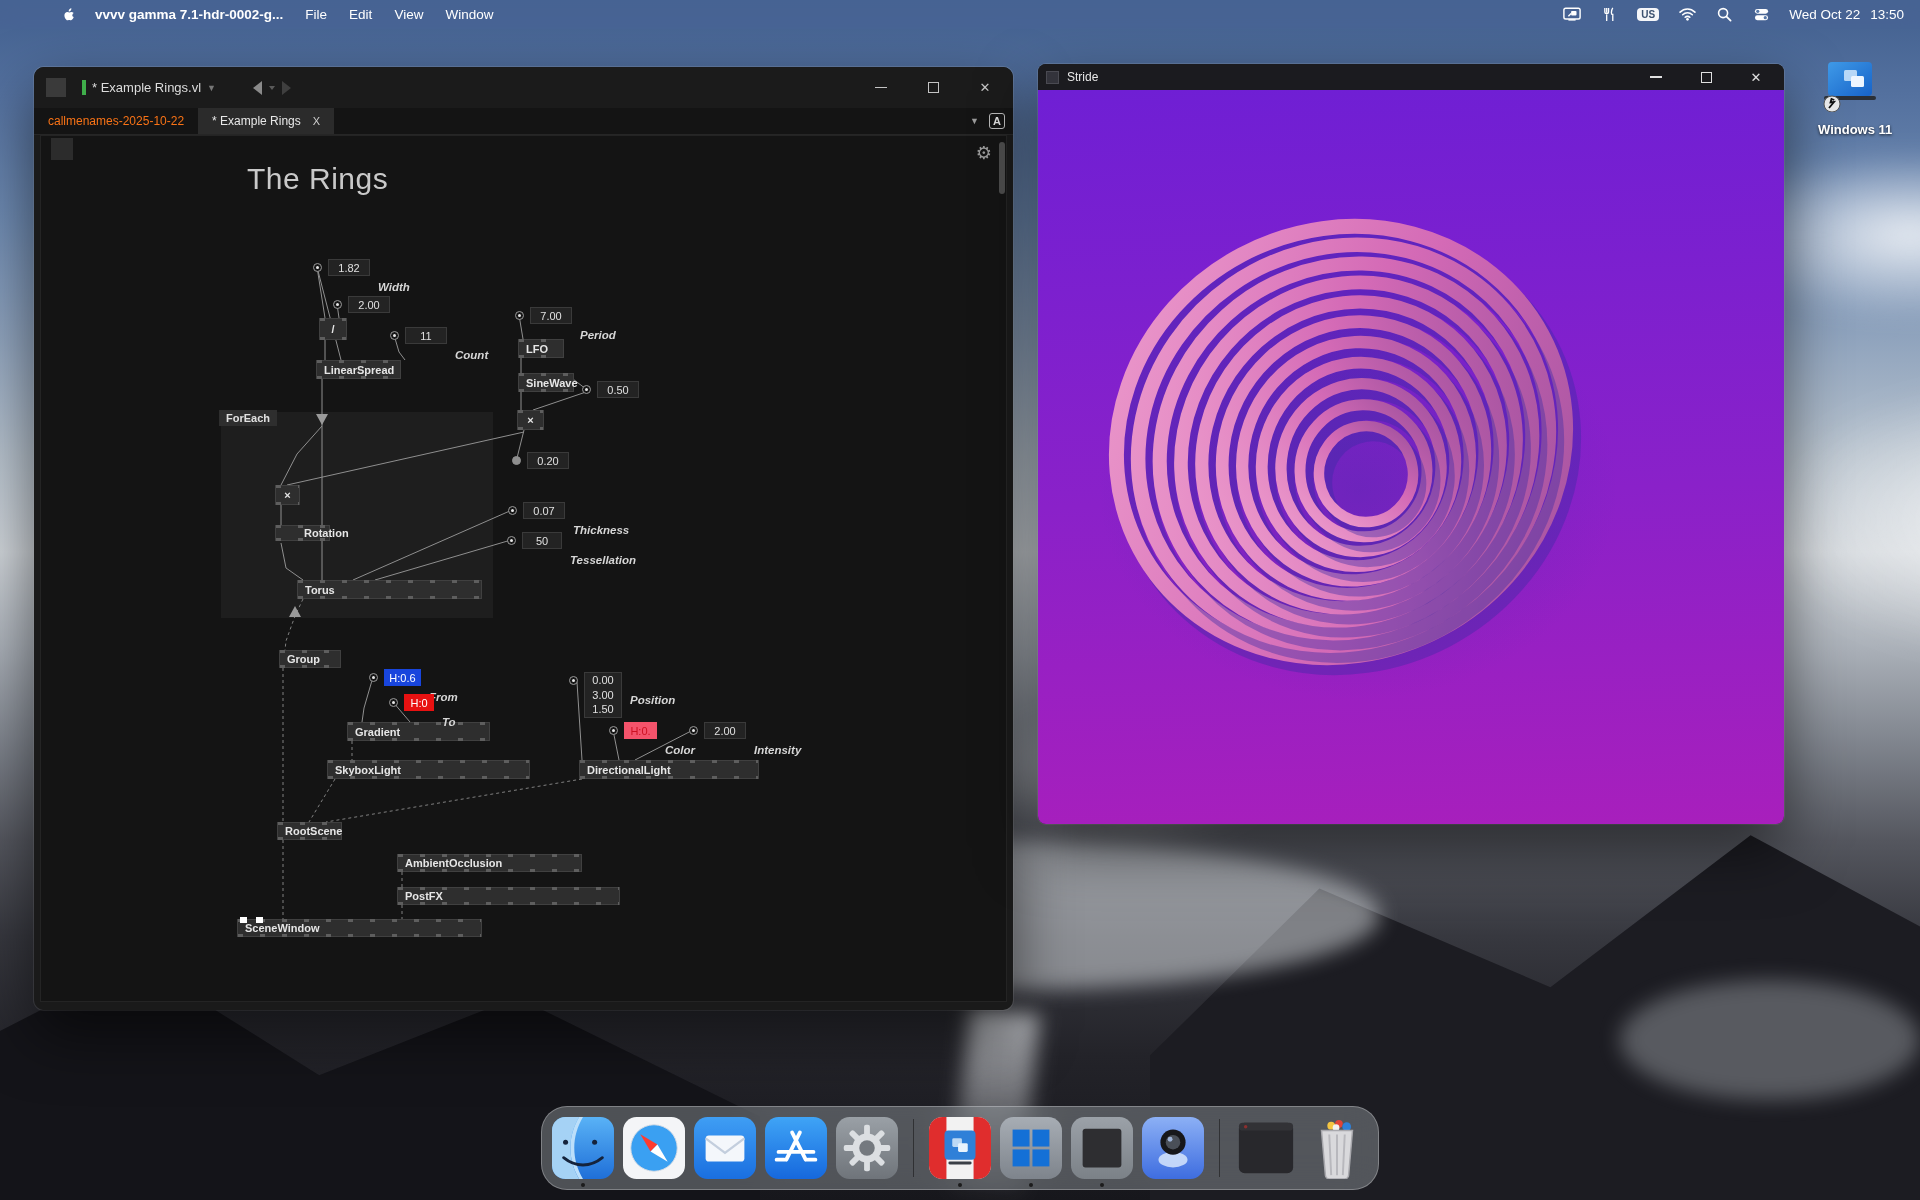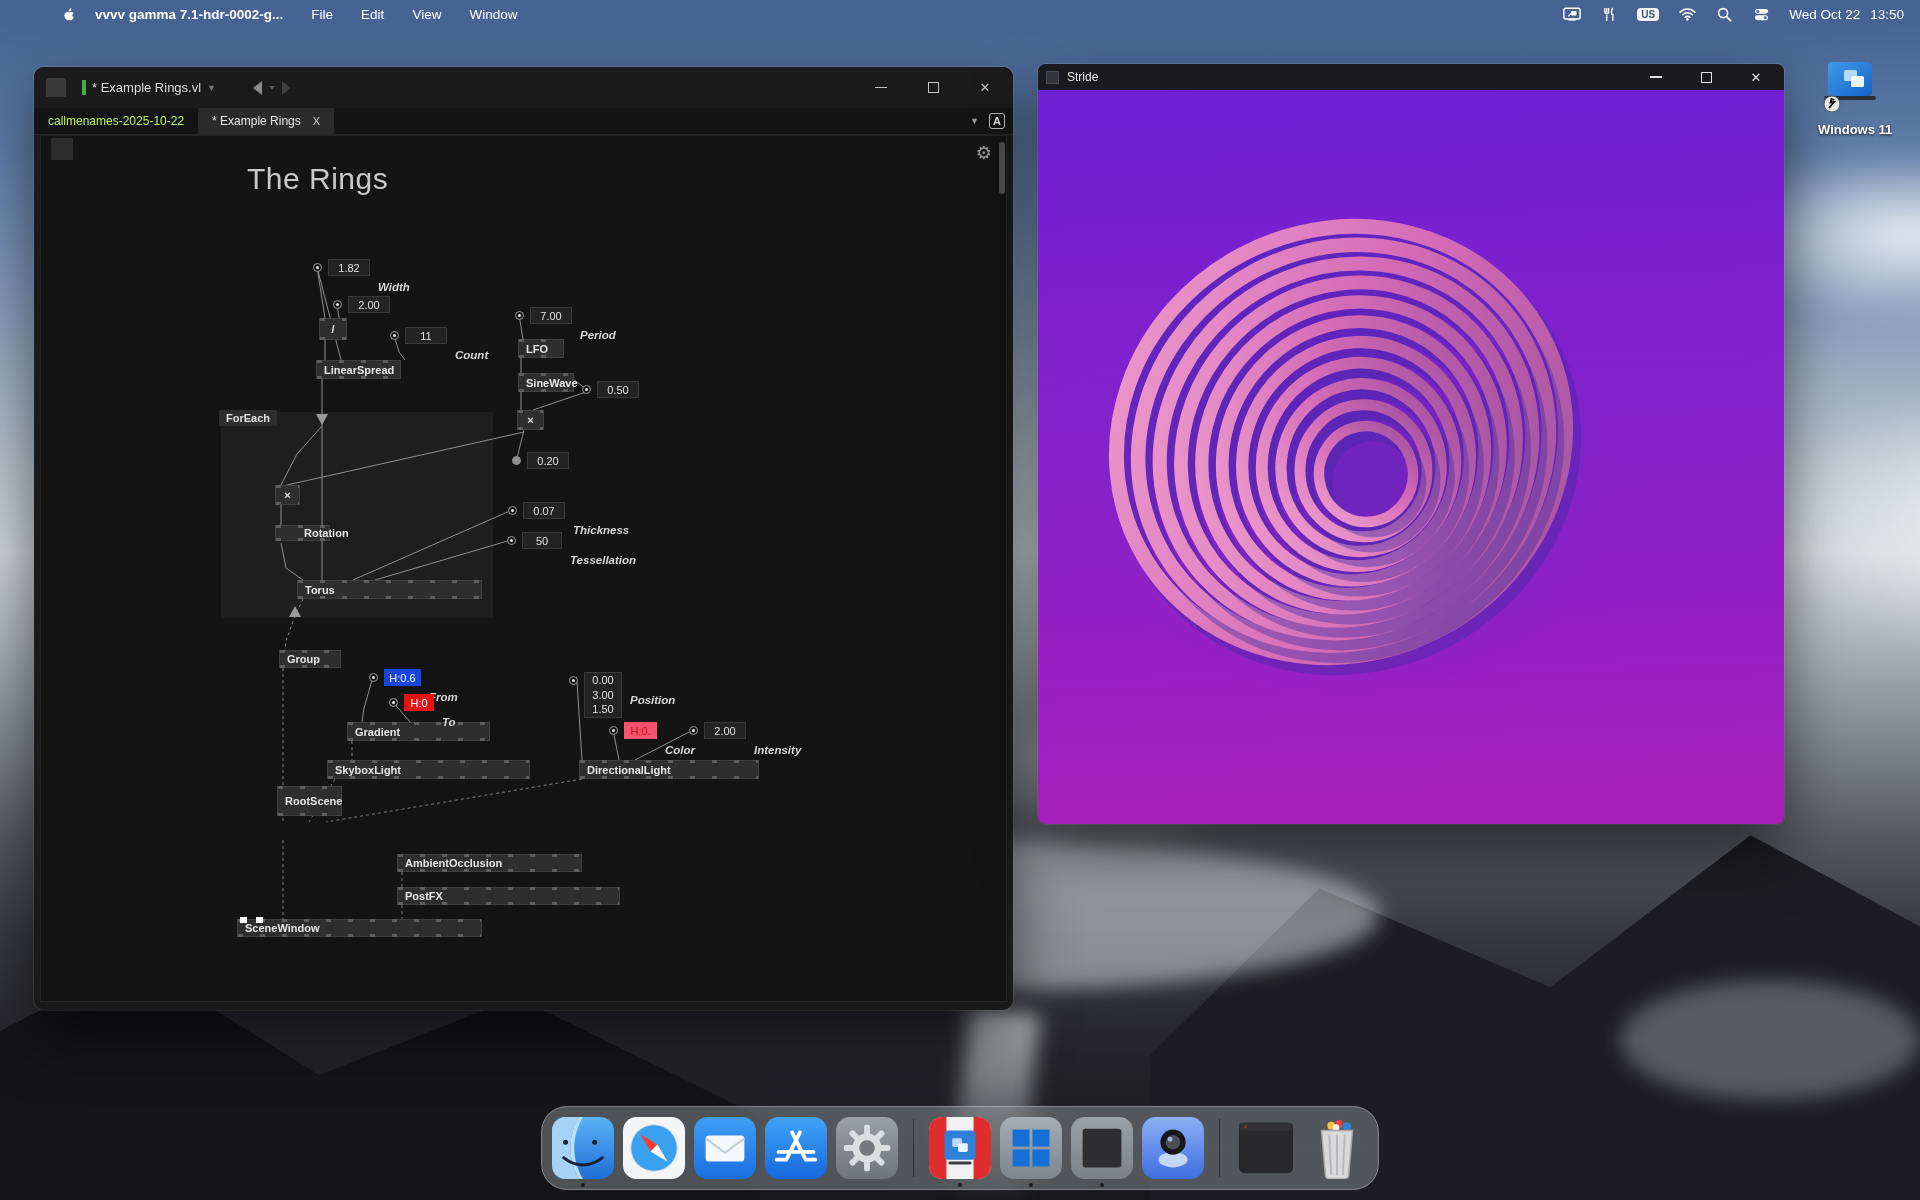--- a/index.html
+++ b/index.html
@@ -14,21 +14,21 @@
     background:radial-gradient(closest-side,rgba(255,255,255,.85),rgba(255,255,255,0)); }
   .ridge{ position:absolute; }
   .mist{ position:absolute; filter:blur(10px); }
 
   
   .menubar{ position:absolute; left:0; top:0; width:1920px; height:29px;
     background:rgba(72,100,148,.72); backdrop-filter:blur(10px);
     display:flex; align-items:center; color:#fff; font-size:13.5px; z-index:50;padding-left:39px; }
   .menubar .apple{ margin-left:22px; width:16px; height:16px; }
   .menubar .appname{ font-weight:700; margin-left:18px; }
-  .menubar .menu{ margin-left:28px; }
+  .menubar .menu{ margin-left:22px; }
   .menubar .right{ margin-left:auto; display:flex; align-items:center; gap:19px; margin-right:16px; }
   .statusicon{ width:18px; height:16px; display:flex; align-items:center; justify-content:center; }
   .usbadge{ background:rgba(255,255,255,.95); color:#3c5170; font-weight:700; font-size:10px;
     border-radius:4px; padding:1px 4px; }
   .clock{ display:flex; gap:10px; font-size:13.5px; }
 
   
   .window{ position:absolute; border-radius:10px; box-shadow:0 25px 60px rgba(0,0,0,.55), 0 0 0 1px rgba(255,255,255,.12); overflow:hidden; }
 
   
@@ -38,21 +38,21 @@
   #vvvv .greenbar{ width:4px; height:15px; background:#3fae4a; margin-left:16px; }
   #vvvv .doctitle{ color:#dcdcdc; font-size:13px; margin-left:6px; }
   #vvvv .title-caret{ color:#777; font-size:9px; margin-left:6px; }
   .navarrows{ display:flex; align-items:center; margin-left:34px; gap:4px; }
   .winctrls{ margin-left:auto; display:flex; align-items:center; gap:24px; margin-right:14px; color:#c4c4c4; }
   .winctrls .ctl{ width:28px; height:22px; display:flex; align-items:center; justify-content:center; font-size:13px; }
   .ctl .minline{ width:12px; height:1.5px; background:#c4c4c4; }
   .ctl .maxbox{ width:11px; height:11px; border:1.2px solid #c4c4c4; }
 
   .tabstrip{ height:27px; display:flex; align-items:flex-end; background:#141414; border-bottom:1px solid #262626; position:relative; }
-  .tab{ height:26px; display:flex; align-items:center; padding:0 14px; font-size:12px; color:#bef264; }
+  .tab{ height:26px; display:flex; align-items:center; padding:0 14px; font-size:12px; color:#f97316; }
   .tab.active{ background:#2b2b2b; color:#e8e8e8; }
   .tab .closex{ margin-left:12px; color:#cfcfcf; font-size:11px; }
   .tabstrip .right{ margin-left:auto; display:flex; align-items:center; gap:10px; margin-right:8px; height:100%; }
   .tab-caret{ color:#9a9a9a; font-size:9px; }
   .abox{ width:16px; height:16px; border:1px solid #b8b8b8; border-radius:3px; color:#dcdcdc;
     font-size:11px; font-weight:700; display:flex; align-items:center; justify-content:center; }
 
   .canvas{ position:absolute; left:6px; right:6px; top:68px; bottom:8px; background:#141414; border:1px solid #242424; }
   .canvas-square{ position:absolute; left:10px; top:2px; width:22px; height:22px; background:#2c2c2c; }
   .gear{ position:absolute; right:14px; top:6px; color:#9a9a9a; font-size:18px; }
@@ -287,21 +287,21 @@
         </div>
         <div class="node" style="left: 306px; top: 586px; width: 143px; height: 19px;">
           <span>Gradient</span>
         </div>
         <div class="node" style="left: 286px; top: 624px; width: 203px; height: 19px;">
           <span>SkyboxLight</span>
         </div>
         <div class="node" style="left: 538px; top: 624px; width: 180px; height: 19px;">
           <span>DirectionalLight</span>
         </div>
-        <div class="node" style="left: 236px; top: 650px; width: 65px; height: 30px;">
+        <div class="node" style="left: 236px; top: 686px; width: 65px; height: 18px;">
           <span>RootScene</span>
         </div>
         <div class="node" style="left: 356px; top: 718px; width: 185px; height: 18px;">
           <span>AmbientOcclusion</span>
         </div>
         <div class="node" style="left: 356px; top: 751px; width: 223px; height: 18px;">
           <span>PostFX</span>
         </div>
         <div class="node" style="left: 196px; top: 783px; width: 245px; height: 18px;">
           <span>SceneWindow</span>

